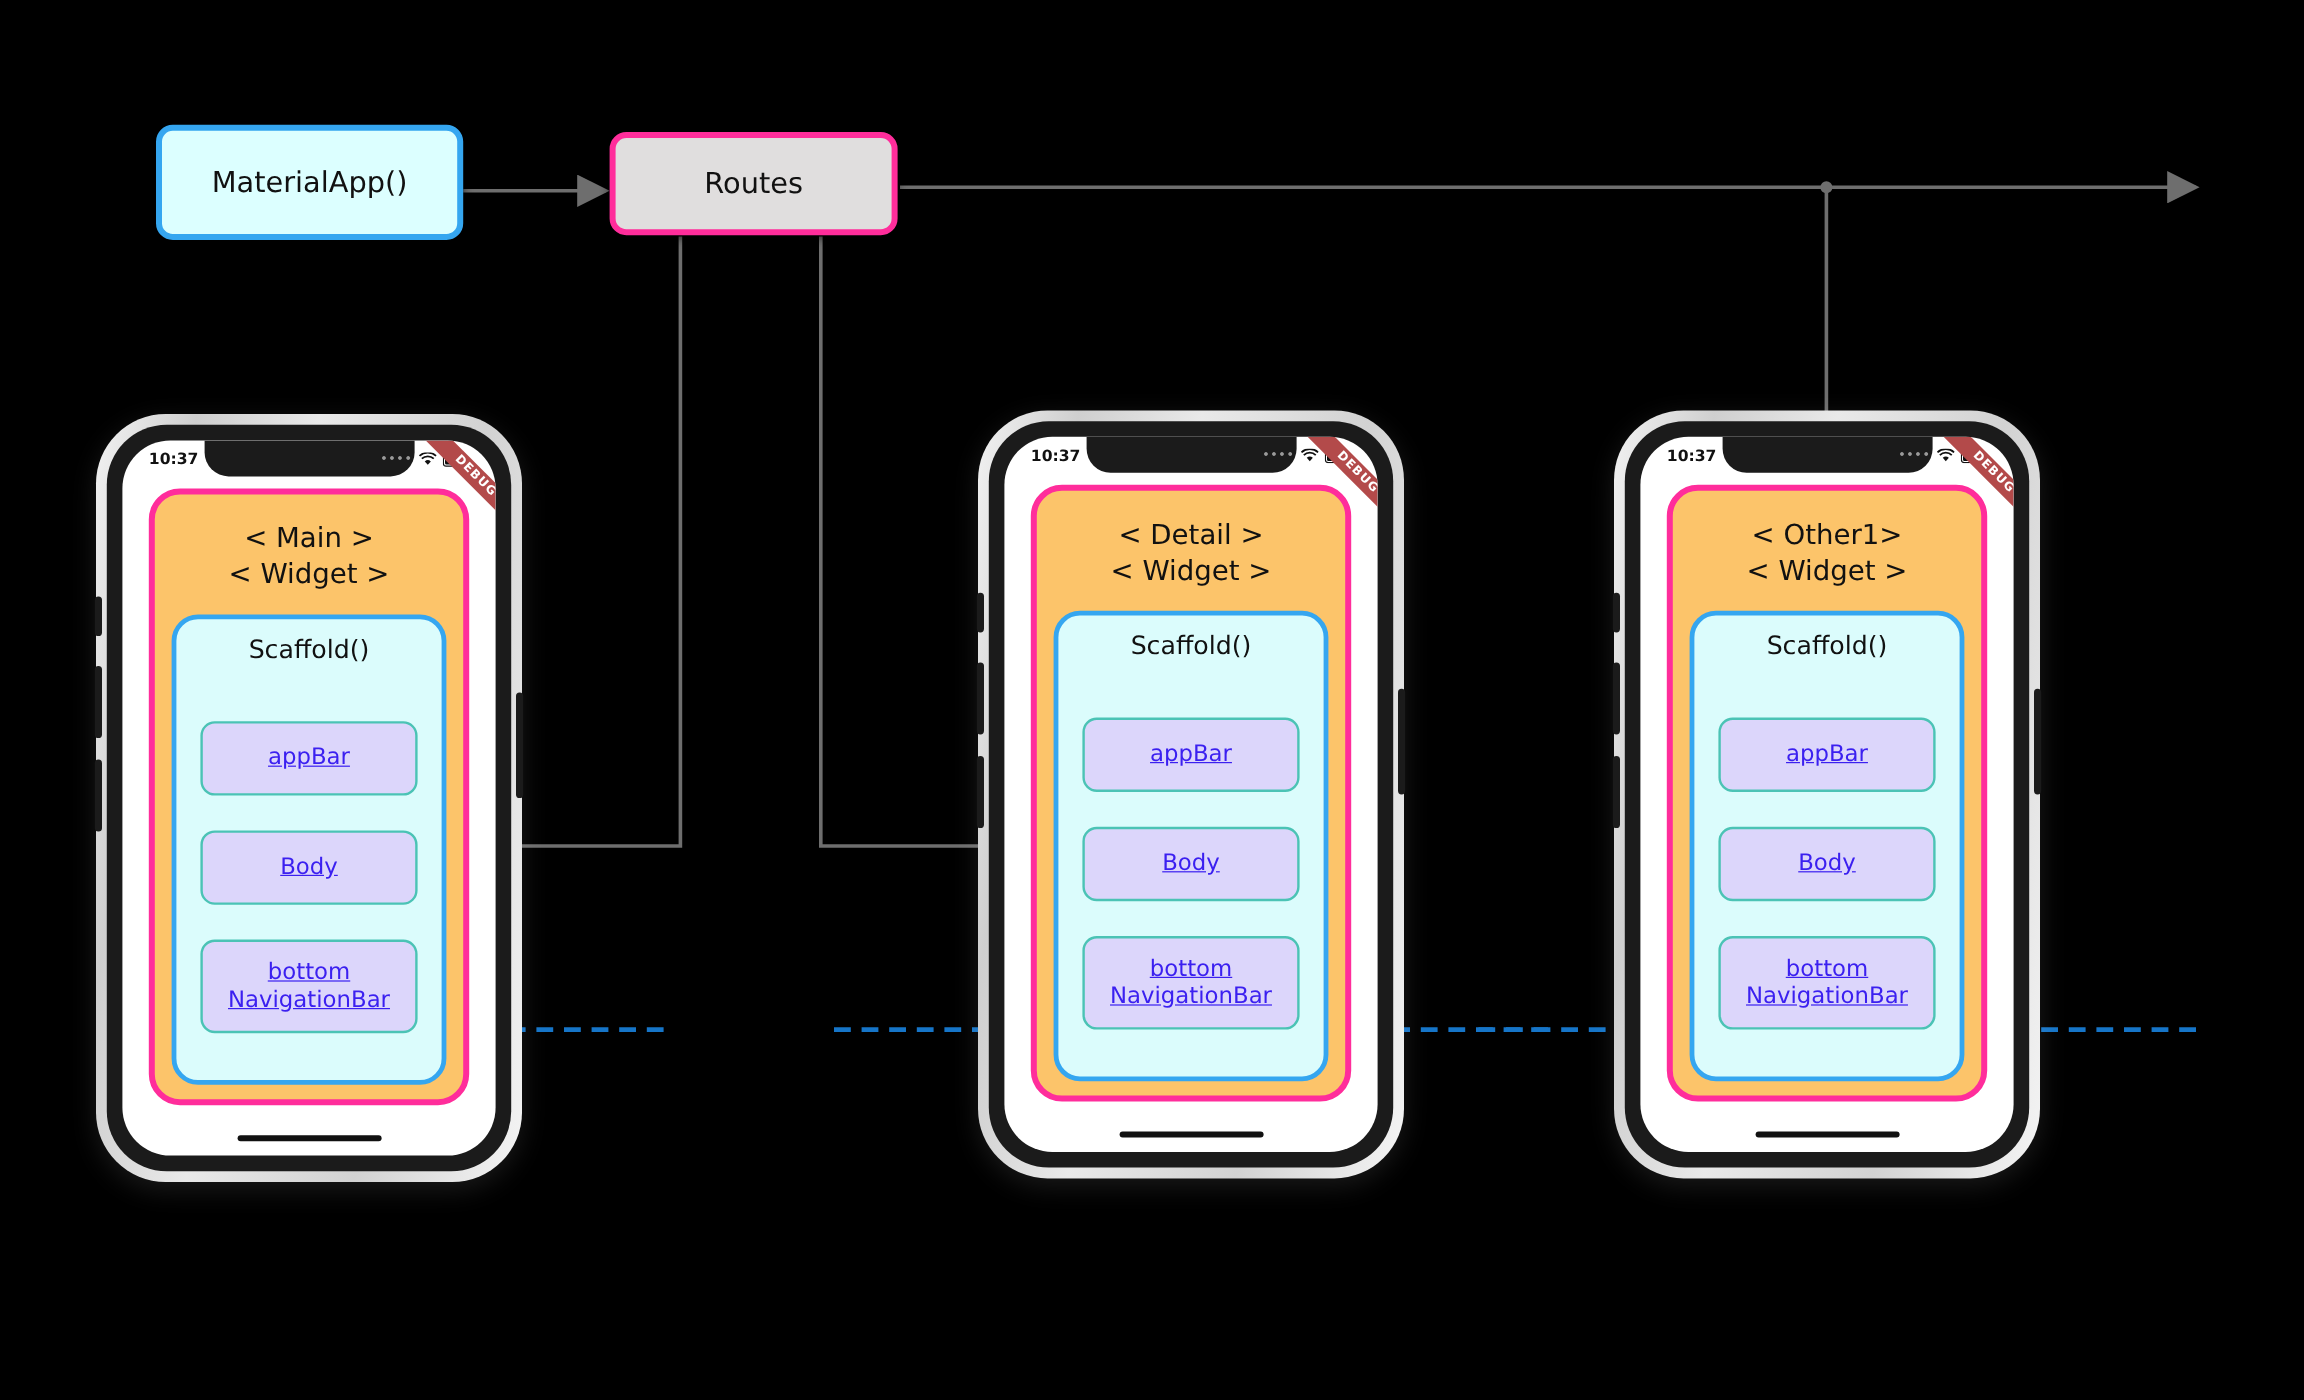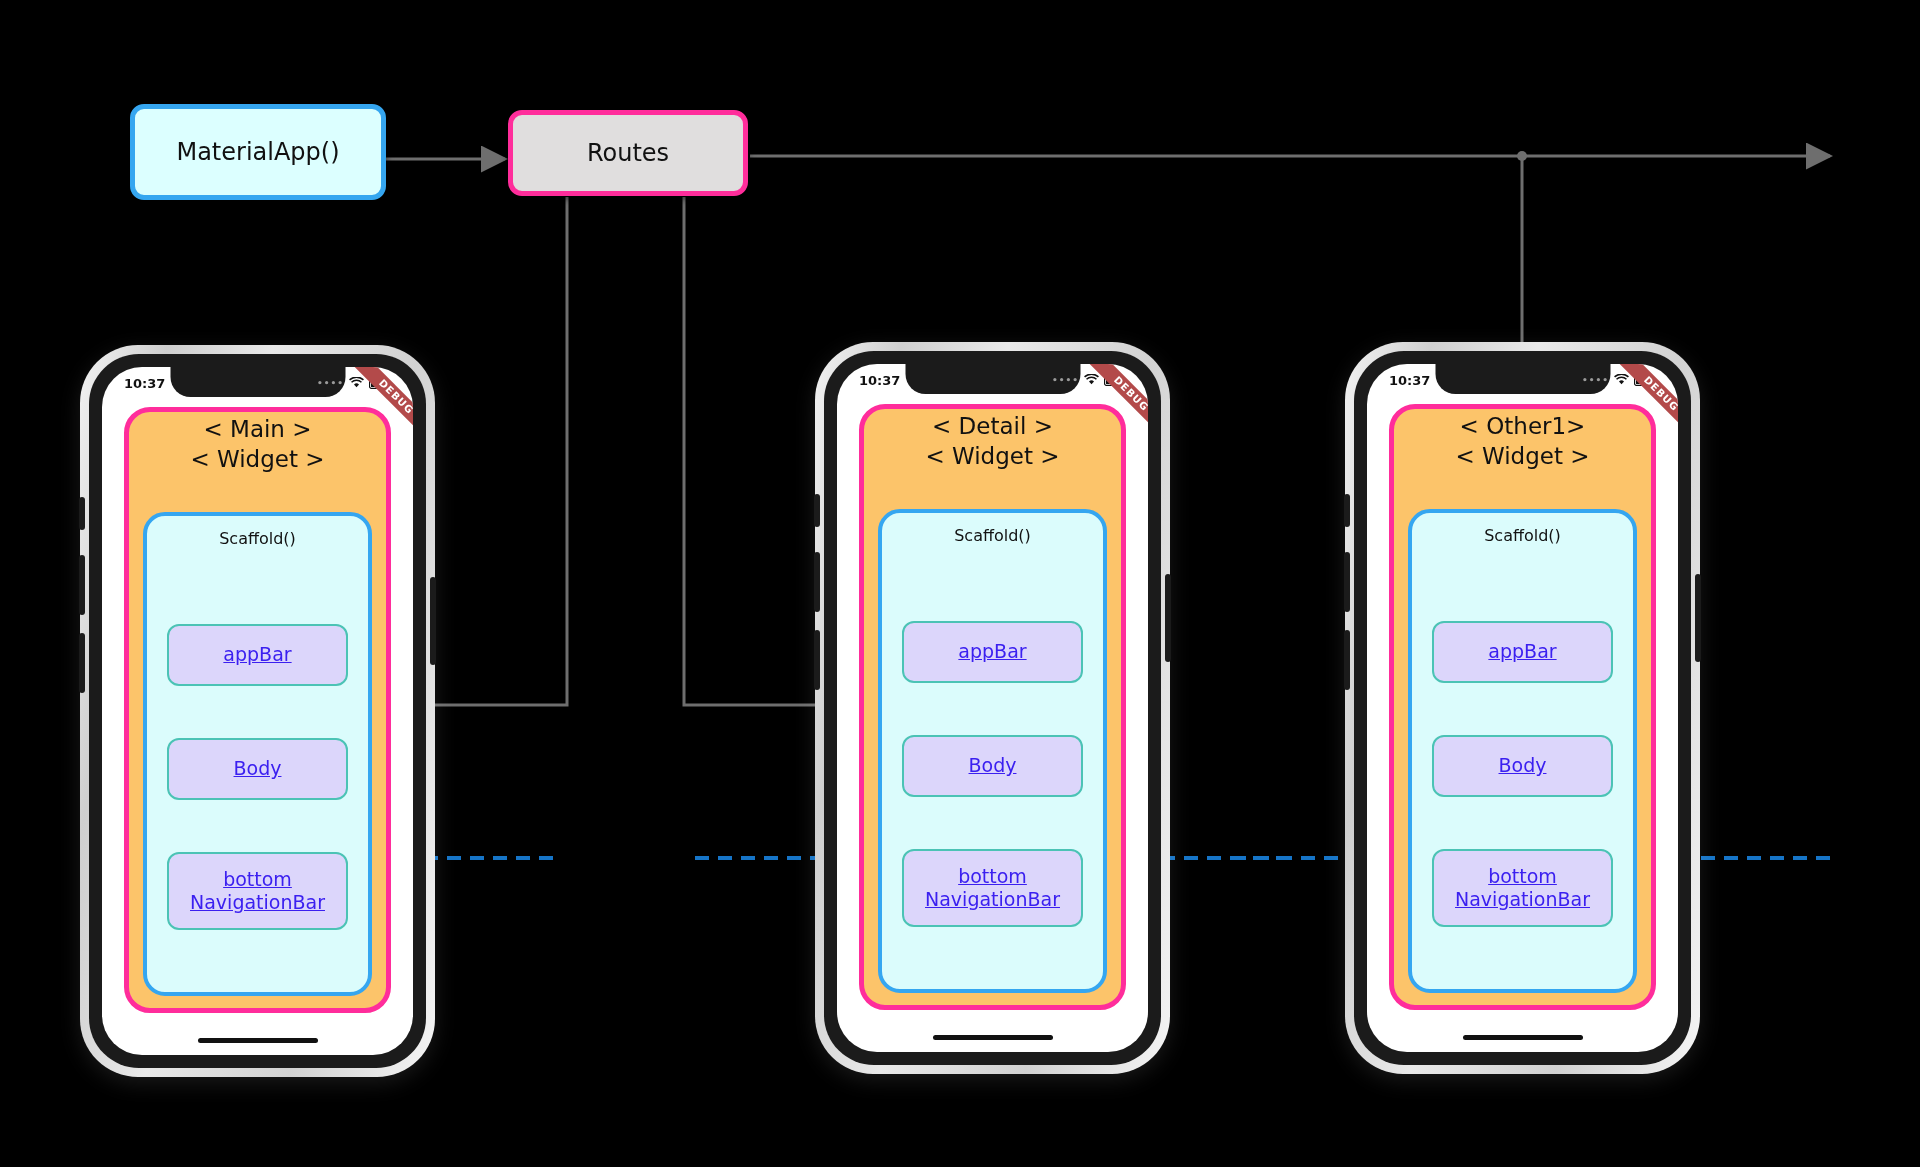--- a/index.html
+++ b/index.html
@@ -31,21 +31,21 @@
   }
   .node-routes {
     left: 508px; top: 110px; width: 240px; height: 86px;
     background: #E0DEDE;
     border: 5px solid #FF2D9B;
   }
 
   
   .phone {
     position: absolute;
-    width: 355px; height: 732px;
+    width: 355px; height: 640px;
   }
   .phone-shell {
     position: absolute; inset: 0;
     border-radius: 58px;
     background: linear-gradient(100deg,#f2f2f2 0%,#cfcfcf 18%,#e9e9e9 40%,#d2d2d2 70%,#f4f4f4 100%);
     box-shadow: 0 6px 22px rgba(255,255,255,0.10);
   }
   .phone-body {
     position: absolute; left: 9px; top: 9px; right: 9px; bottom: 9px;
     border-radius: 50px;
@@ -101,36 +101,36 @@
     transform: rotate(45deg);
     left: 0px; top: 22px;
   }
 
   
   .widget-box {
     position: absolute; left: 22px; top: 40px; right: 22px; bottom: 42px;
     border: 5px solid #FF2D9B;
     border-radius: 26px;
     background: #FCC46A;
-    padding-top: 2px;
+    padding-top: 22px;
   }
   .widget-title {
     text-align: center; font-size: 23px; color: #111; line-height: 1.32;
   }
 
   
   .scaffold-box {
     position: absolute; left: 14px; right: 14px; top: 100px; bottom: 12px;
     border: 4px solid #35A6F0;
     border-radius: 22px;
     background: #DBFCFC;
     display: flex; flex-direction: column; align-items: center;
     padding-top: 13px;
   }
-  .scaffold-title { font-size: 16px; color: #111; }
+  .scaffold-title { font-size: 21px; color: #111; }
 
   .chip-list {
     position: absolute; left: 20px; right: 20px; top: 56px; bottom: 10px;
     display: flex; flex-direction: column; justify-content: space-evenly;
   }
   .chip {
     background: #DCD6FB;
     border: 2px solid #4BC3B5;
     border-radius: 12px;
     color: #3B20F0;

